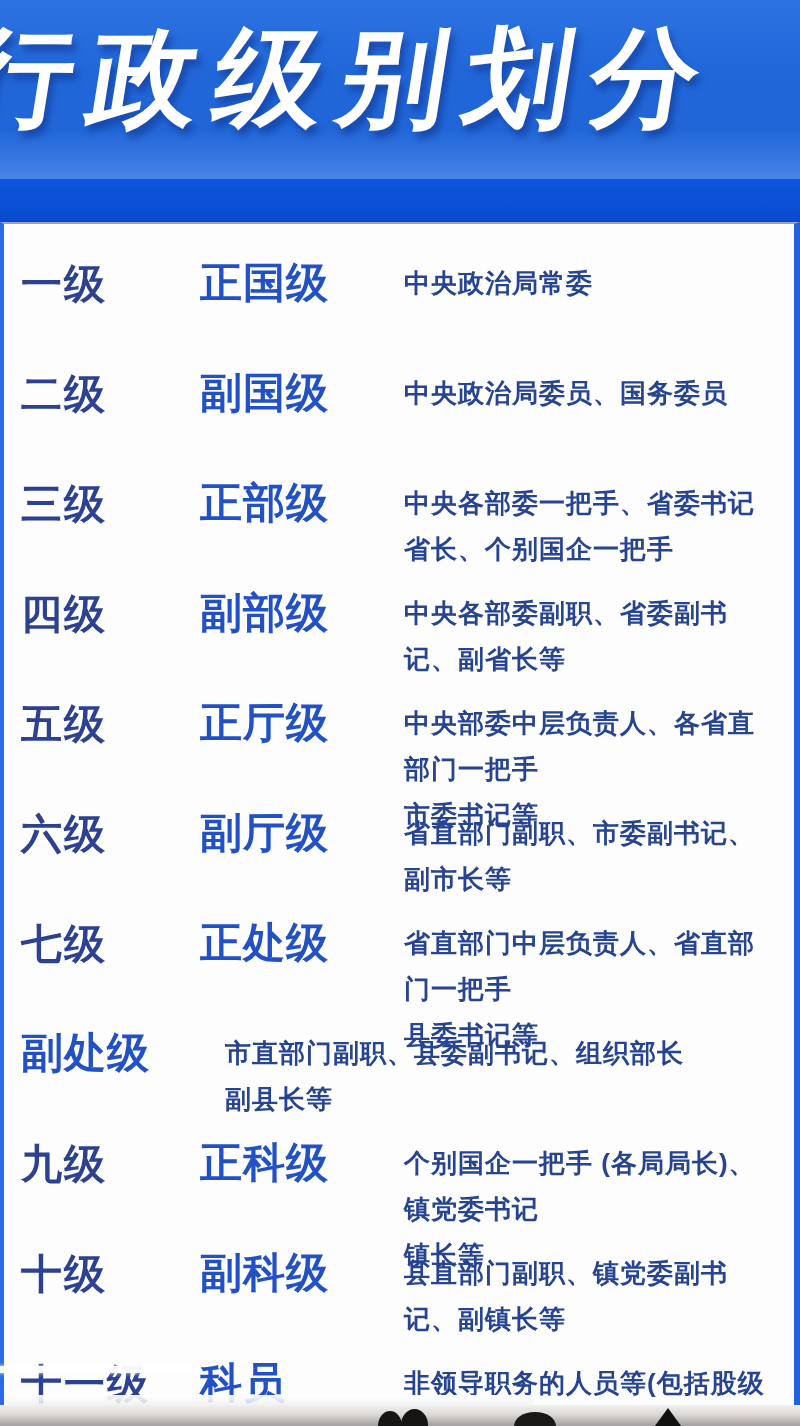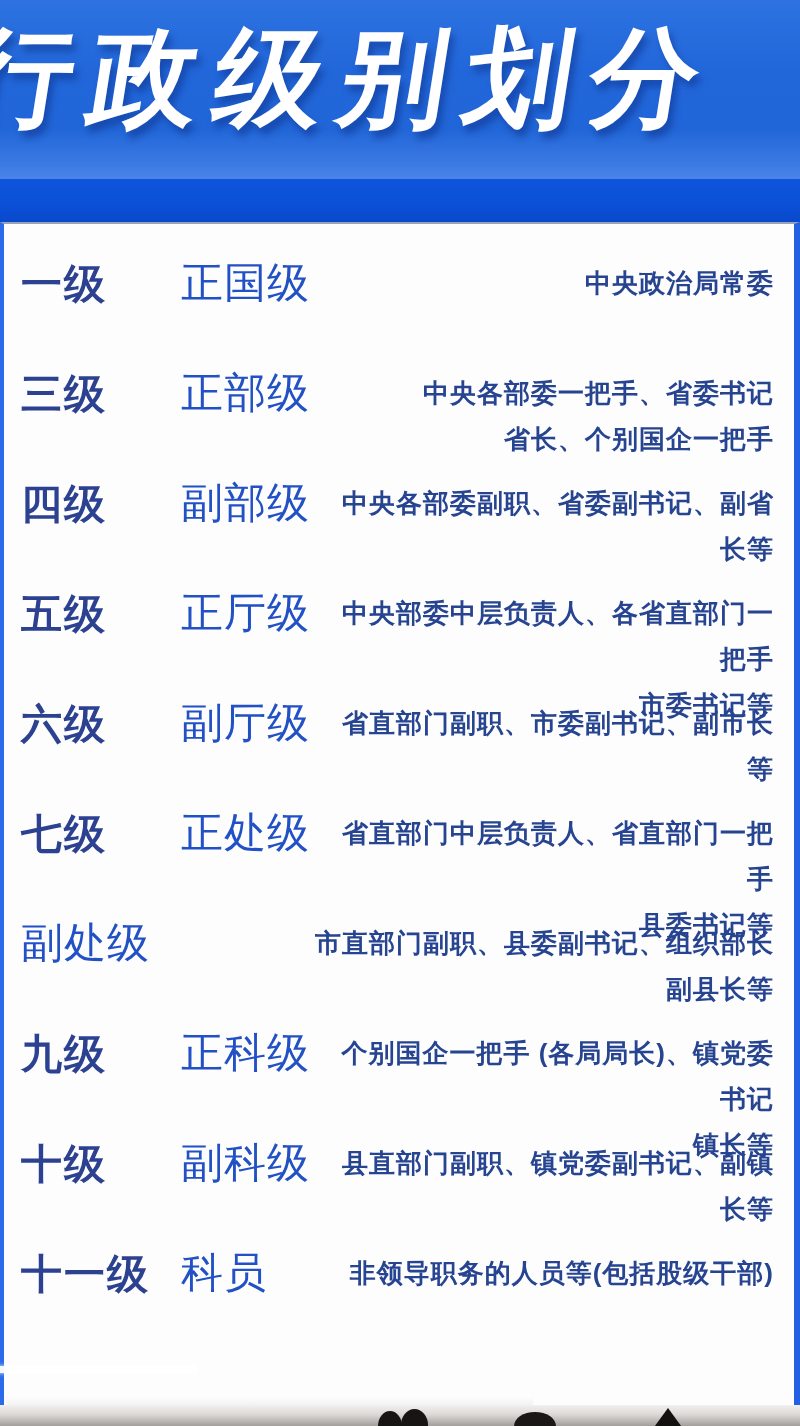--- a/index.html
+++ b/index.html
@@ -34,34 +34,35 @@
   
   .panel {
     position:absolute; left:0; top:222px; width:800px; height:1204px;
     background:#fdfdfe;
     border-left:4px solid #2b6ae8;
     border-right:6px solid #2360e3;
     border-top:2px solid rgba(72,88,128,0.55);
     padding-top:29px;
   }
 
-  .row { display:flex; align-items:flex-start; height:110px; padding-left:17px; }
+  .row { display:flex; align-items:flex-start; height:110px; padding-left:17px;gap:19px; }
   .level {
     flex:0 0 160px; padding-top:4px;
     font-size:41px; font-weight:700; letter-spacing:2px;
     color:#2c4291;
   }
   .rank {
     flex:0 0 148px; padding-top:2px;
-    font-size:42px; font-weight:400; letter-spacing:1px;
+    font-size:42px; font-weight:700; letter-spacing:1px;
     color:#2151c5;
   }
   .desc {
     flex:1 1 auto; padding:7px 20px 0 0;
-    text-align:right;
+    text-align:left;
+    margin-left:37px;
   }
   .desc-line {
     font-size:26px; font-weight:600; line-height:46px;
     color:#264490; letter-spacing:1px;
   }
 
   
   .streak-1 {
     position:absolute; left:-4px; top:1366px; width:202px; height:7px;
     background:rgba(255,255,255,0.95); border-radius:4px;
@@ -100,20 +101,27 @@
   <div class="panel">
     <div id="rows-container">
   <div class="row">
     <div class="level">一级</div>
     <div class="rank">正国级</div>
     <div class="desc">
             <div class="desc-line">中央政治局常委</div>
           </div>
   </div>
 
+  <div class="row">
+    <div class="level">二级</div>
+    <div class="rank">副国级</div>
+    <div class="desc">
+            <div class="desc-line">中央政治局委员、国务委员</div>
+          </div>
+  </div>
 
   <div class="row">
     <div class="level">三级</div>
     <div class="rank">正部级</div>
     <div class="desc">
             <div class="desc-line">中央各部委一把手、省委书记</div>
             <div class="desc-line">省长、个别国企一把手</div>
           </div>
   </div>
 

